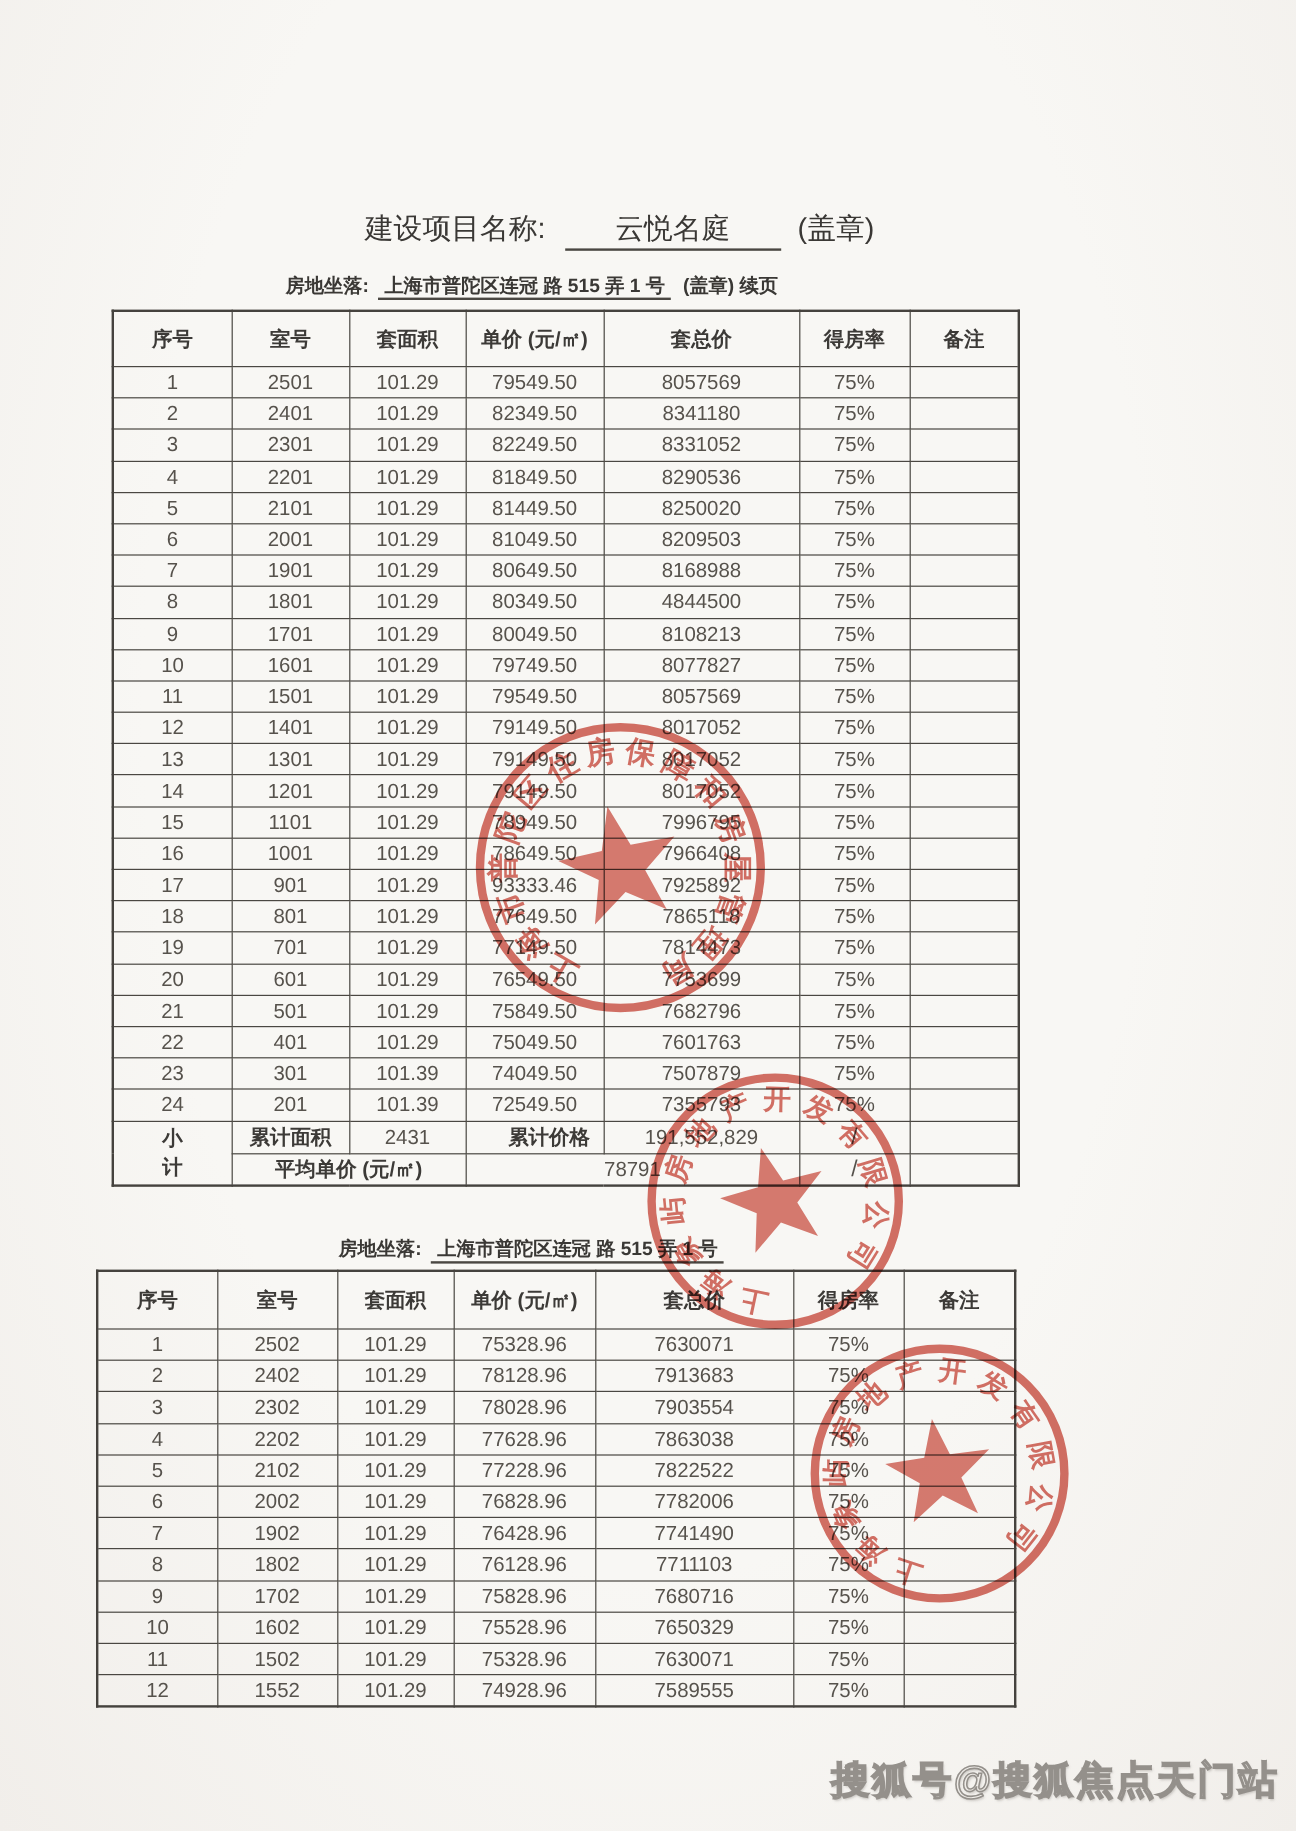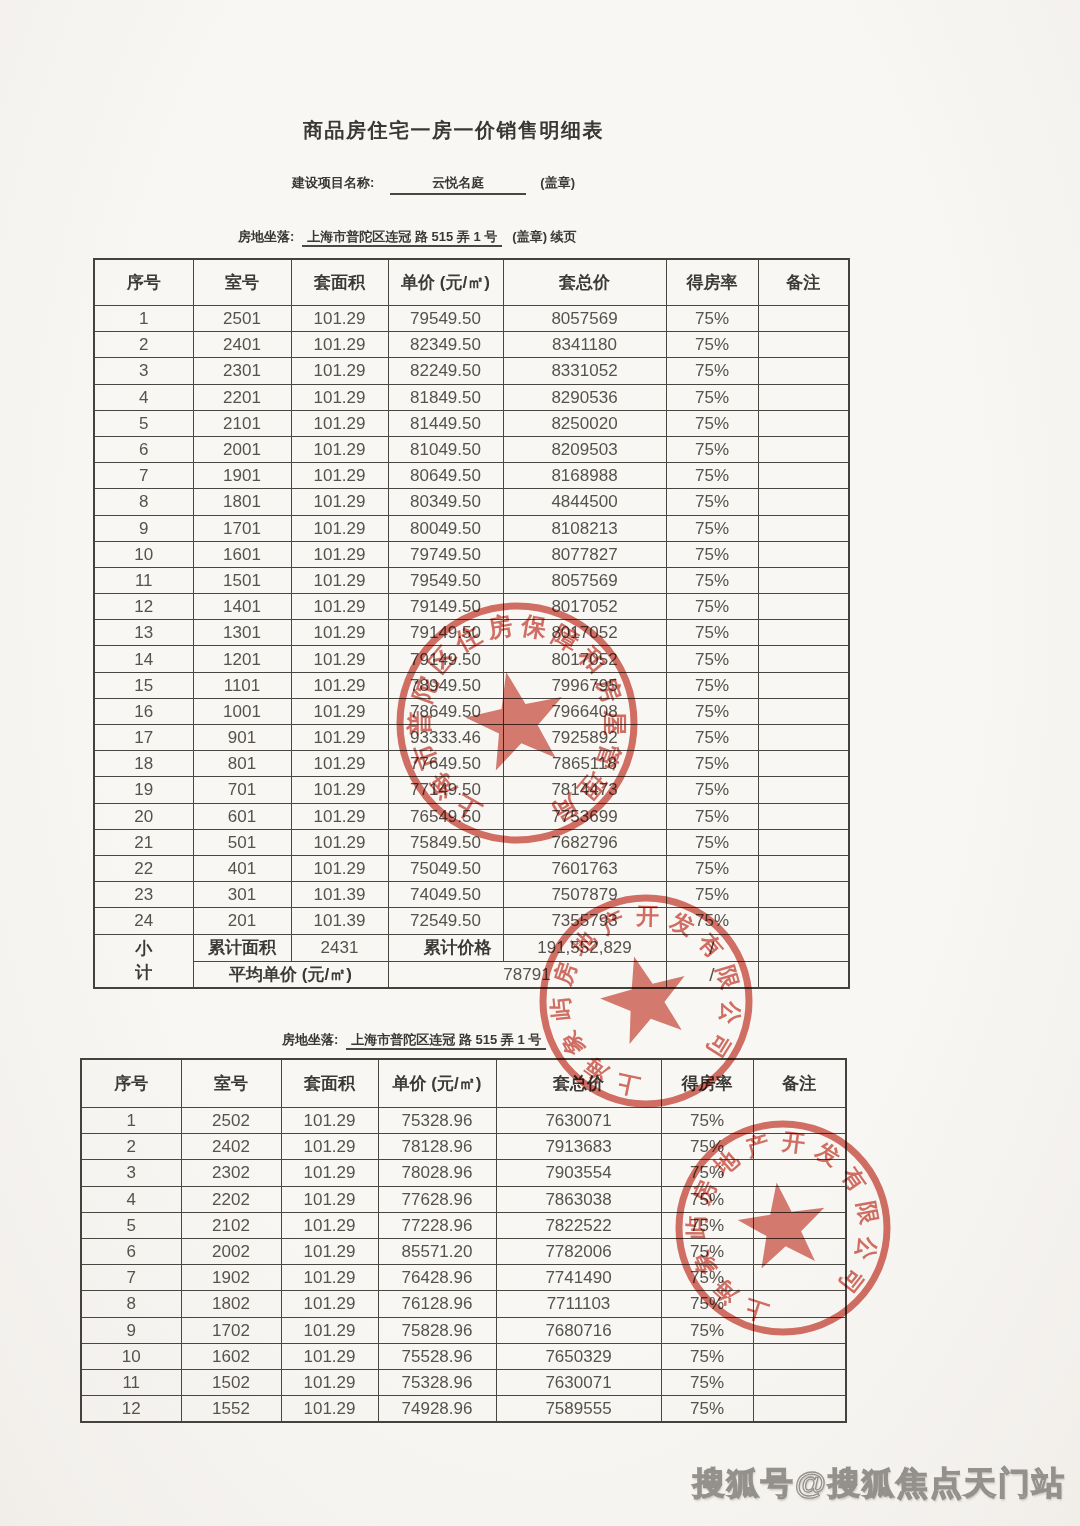--- a/index.html
+++ b/index.html
@@ -3,23 +3,23 @@
 <meta charset="utf-8">
 <style>
   html,body{margin:0;padding:0;background:#eceae6;}
   .page{
     position:relative;width:1080px;height:1526px;margin:0 auto;overflow:hidden;
     background:radial-gradient(ellipse at 50% 38%, #f8f7f4 55%, #f1eeea 100%);
     font-family:"Liberation Sans", sans-serif;color:#3c3a37;
   }
   .abs{position:absolute;}
   .doc-title{left:303px;top:117px;font-size:20px;font-weight:700;letter-spacing:1.5px;color:#3a3835;}
-  .project-line{left:292px;top:174px;font-size:13px;font-weight:700;color:#3a3835;white-space:nowrap;}
+  .project-line{left:304px;top:174px;font-size:24px;font-weight:400;color:#3a3835;white-space:nowrap;}
   .project-name{display:inline-block;text-align:center;border-bottom:2px solid #4a4742;padding:0 42px 1px;margin:0 14px 0 16px;}
-  .loc-line{font-size:13px;font-weight:700;color:#3a3835;white-space:nowrap;}
+  .loc-line{font-size:16px;font-weight:700;color:#3a3835;white-space:nowrap;}
   .loc1{left:238px;top:228px;}
   .loc2{left:282px;top:1031px;}
   .addr{border-bottom:2px solid #4a4742;padding:0 5px 1px;margin-left:8px;}
   .loc-suffix{margin-left:10px;}
   table{border-collapse:collapse;table-layout:fixed;position:absolute;background:transparent;}
   td,th{border:1.6px solid #4a4742;text-align:center;vertical-align:middle;padding:0;overflow:hidden;}
   th{font-size:17px;font-weight:700;color:#3c3a37;line-height:1.25;}
   td{font-size:17px;font-weight:400;color:#56524c;}
   #table1{left:93px;top:258px;width:755px;border:2.4px solid #45423e;}
   #table1 th{height:45px;}
@@ -35,21 +35,20 @@
     color:#efece8;-webkit-text-stroke:1.3px #94908b;
     text-shadow:1px 2px 2px rgba(120,115,110,0.35);
   }
   #stampLayer{position:absolute;left:0;top:0;pointer-events:none;mix-blend-mode:multiply;}
 </style>
 </head>
 <body>
 
 <div class="page">
 
-  <div class="abs doc-title">商品房住宅一房一价销售明细表</div>
 
   <div class="abs project-line">
     <span>建设项目名称:</span><span class="project-name">云悦名庭</span><span>(盖章)</span>
   </div>
 
   <div class="abs loc-line loc1">
     <span>房地坐落:</span><span class="addr">上海市普陀区连冠 路 515 弄 1 号</span><span class="loc-suffix">(盖章)  续页</span>
   </div>
 
   <table id="table1">
@@ -379,21 +378,21 @@
           <td>101.29</td>
           <td>77228.96</td>
           <td>7822522</td>
           <td>75%</td>
           <td></td>
         </tr>
         <tr>
           <td>6</td>
           <td>2002</td>
           <td>101.29</td>
-          <td>85571.20</td>
+          <td>76828.96</td>
           <td>7782006</td>
           <td>75%</td>
           <td></td>
         </tr>
         <tr>
           <td>7</td>
           <td>1902</td>
           <td>101.29</td>
           <td>76428.96</td>
           <td>7741490</td>

